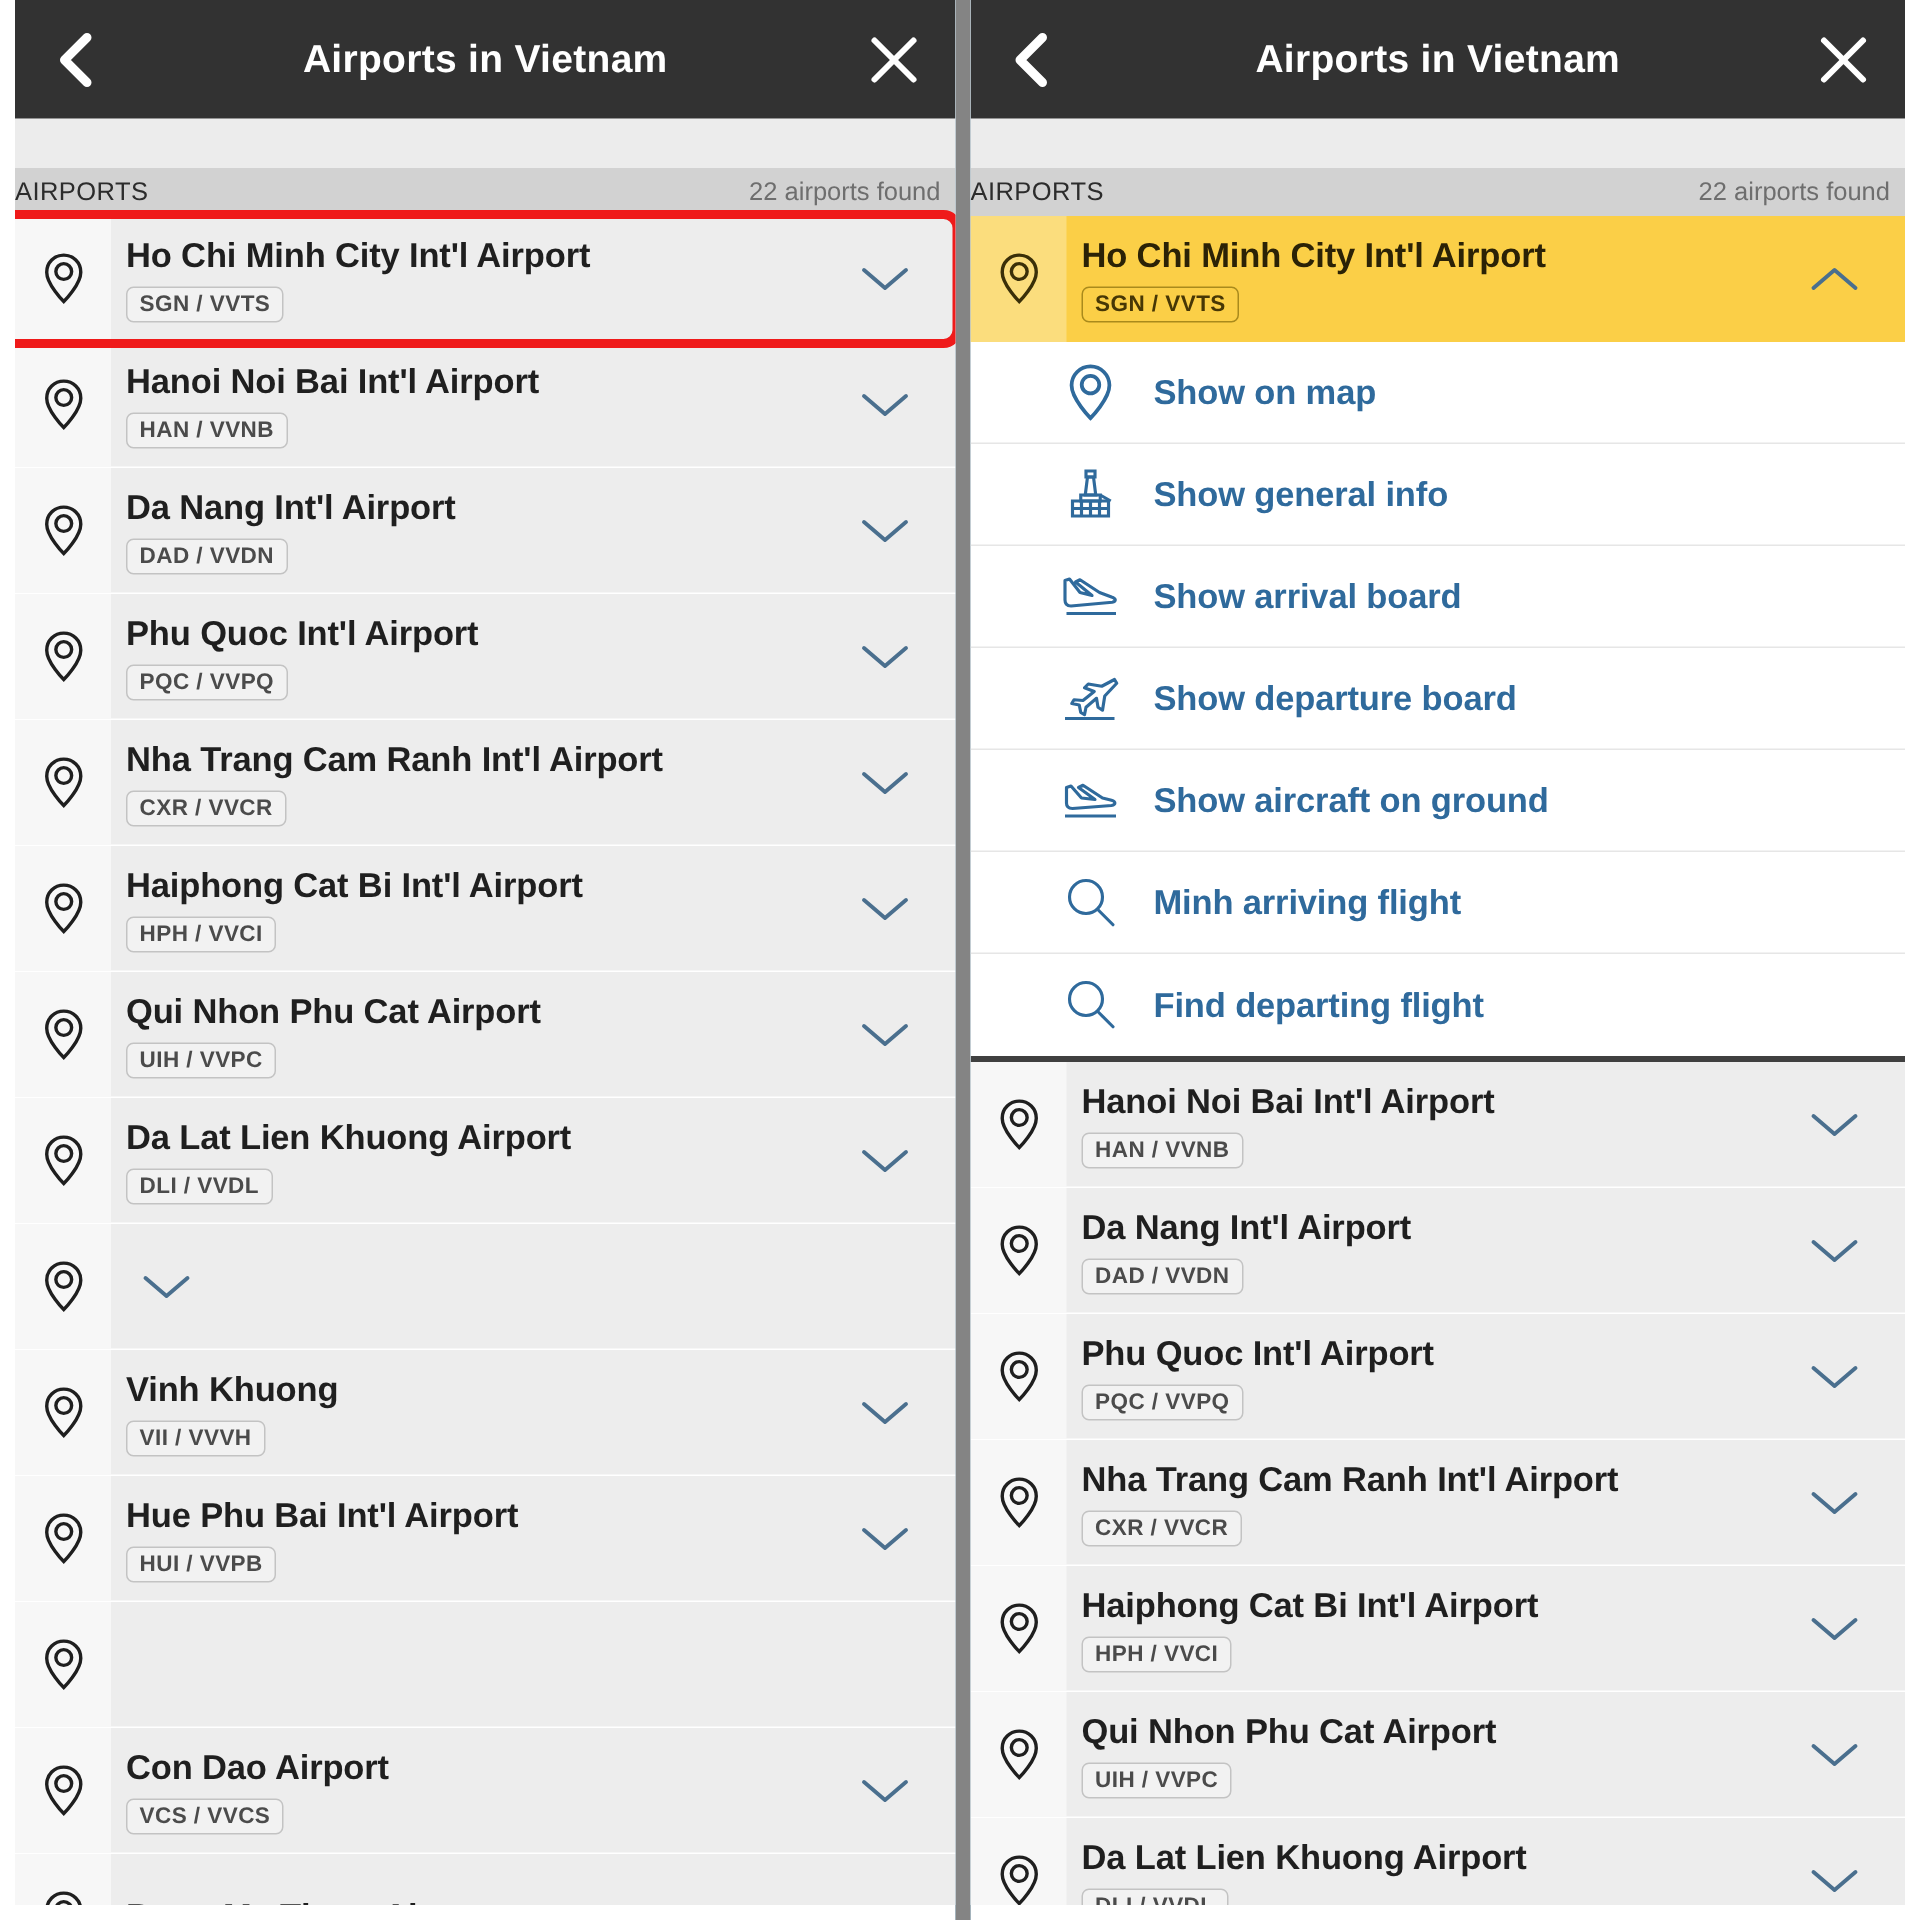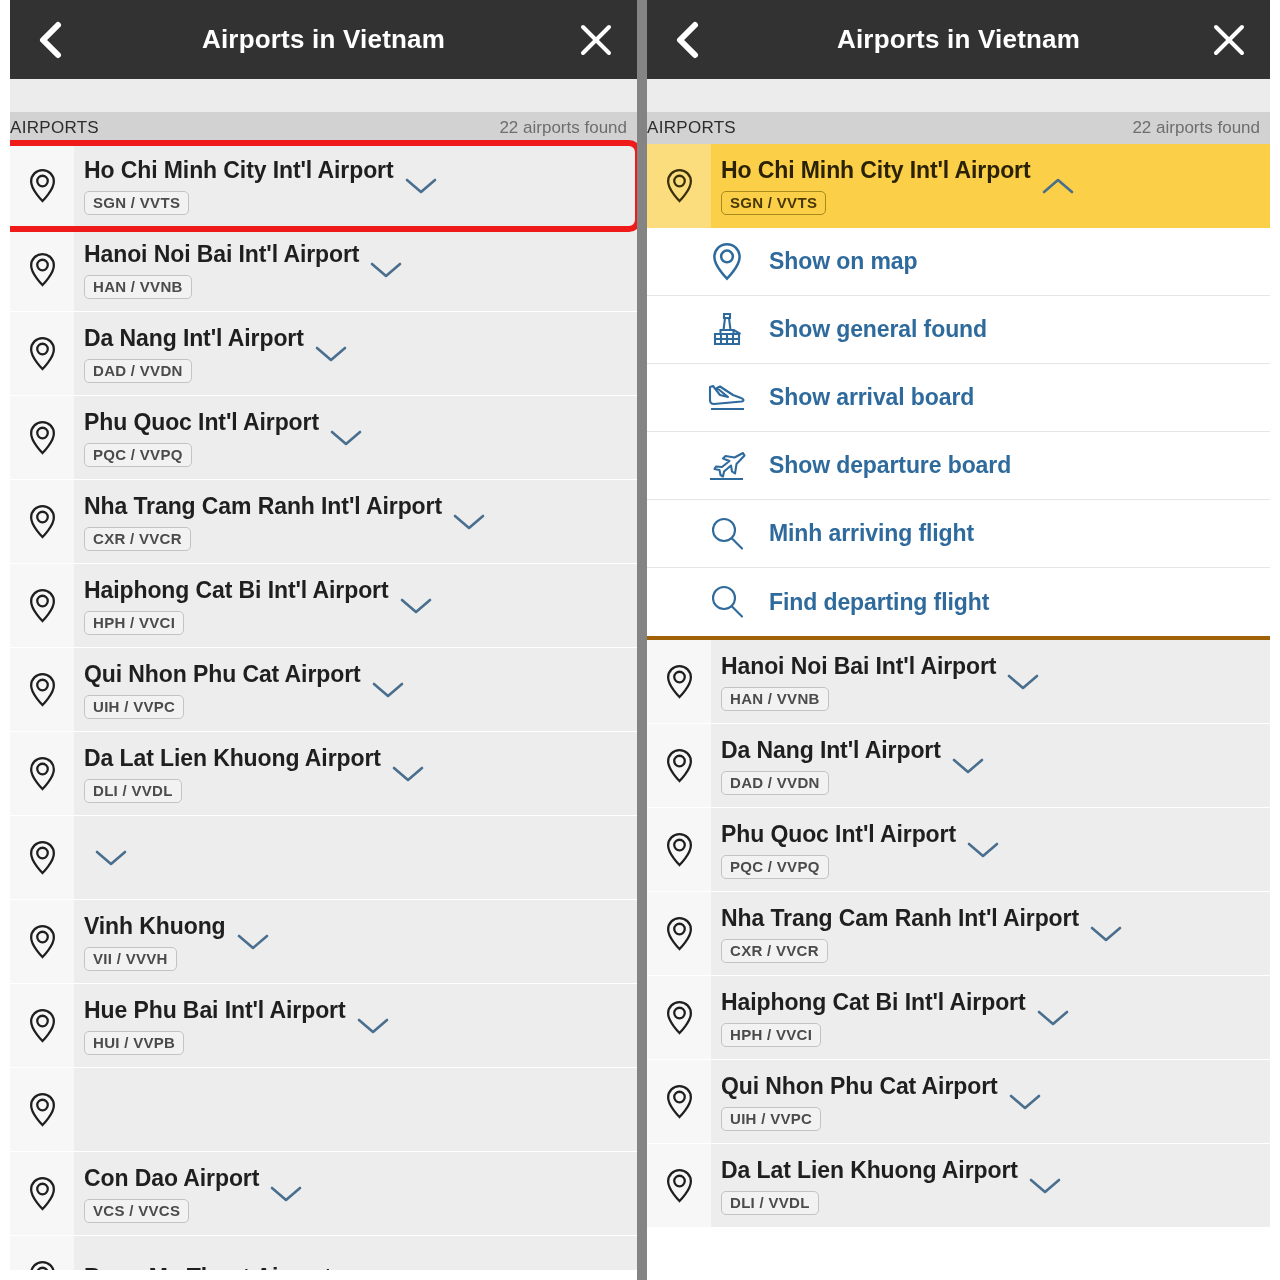--- a/index.html
+++ b/index.html
@@ -103,20 +103,21 @@
     flex: none;
     display: flex;
     align-items: center;
     justify-content: center;
     background: #f7f7f7;
   }
   .row .row-body {
     flex: 1;
     display: flex;
     align-items: center;
+    justify-content: space-between;
     padding: 10px 30px 10px 10px;
     min-width: 0;
   }
   .row .row-text { min-width: 0; }
   .row .ap-name {
     font-size: 23px;
     font-weight: bold;
     color: #1f1f1f;
     white-space: nowrap;
     letter-spacing: -.1px;
@@ -144,21 +145,21 @@
   .row.selected .ap-name { color: #2b2206; }
   .row.selected .ap-code {
     background: transparent;
     border-color: #a98a1c;
     color: #473705;
   }
 
   
   .menu {
     background: #ffffff;
-    border-bottom: 4px solid #a16207;
+    border-bottom: 4px solid #404040;
   }
   .menu-item {
     display: flex;
     align-items: center;
     height: 68px;
     padding-left: 52px;
     border-bottom: 1px solid #e6e6e6;
     cursor: pointer;
   }
   .menu-item:last-child { border-bottom: none; }
@@ -497,21 +498,21 @@
               <span class="mi-icon">
                 <svg width="40" height="40" viewBox="0 0 40 40" aria-hidden="true" fill="none" stroke="#2f6a9c" stroke-width="2.1">
                   <path d="M17 4h6v4h-6z"></path>
                   <path d="M18 8h4l1.5 12h-7z"></path>
                   <path d="M13.5 20h13v4h-13z"></path>
                   <path d="M8 24h24v10H8z"></path>
                   <path d="M14 24v10M20 24v10M26 24v10M8 29h24"></path>
                   <path d="M26.5 20l7 4"></path>
                 </svg>
               </span>
-              <span class="mi-label">Show general found</span>
+              <span class="mi-label">Show general info</span>
             </div>
             <div class="menu-item">
               <span class="mi-icon">
                 <svg width="42" height="32" viewBox="0 0 42 32" aria-hidden="true" fill="none" stroke="#2f6a9c" stroke-width="2.1" stroke-linejoin="round">
                   <path d="M4 5 L7 4 L14 13 L22 15 L11 6 L14 4.5 L27 13 L35 16 c3 1 3.5 3 .5 3.5 L8 22 C5 22 4 20 4 18 z"></path>
                   <path d="M5 27 h33"></path>
                 </svg>
               </span>
               <span class="mi-label">Show arrival board</span>
             </div>
@@ -519,34 +520,43 @@
               <span class="mi-icon">
                 <svg width="42" height="32" viewBox="0 0 42 32" aria-hidden="true" fill="none" stroke="#2f6a9c" stroke-width="2.1" stroke-linejoin="round">
                   <path d="M37 3 l1.5 2.5 -8 8.5 -1.5 9.5 -3 -2 -1 -6 -7 6 -1 5 -2.5 -1.5 -1 -5 -5 -1 1.5 -2.5 6 .5 7.5 -6 -6.5 -2.5 2.5 -2.5 9 1.5 z"></path>
                   <path d="M4 29 h33"></path>
                 </svg>
               </span>
               <span class="mi-label">Show departure board</span>
             </div>
             <div class="menu-item">
               <span class="mi-icon">
-                <svg width="38" height="38" viewBox="0 0 38 38" aria-hidden="true" fill="none" stroke="#2f6a9c" stroke-width="2.1" stroke-linecap="round">
-                  <circle cx="16" cy="15" r="11"></circle>
-                  <line x1="24" y1="23.5" x2="34" y2="33.5"></line>
+                <svg width="42" height="32" viewBox="0 0 42 32" aria-hidden="true" fill="none" stroke="#2f6a9c" stroke-width="2.1" stroke-linejoin="round">
+                  <path d="M5 7 L8 6 L15 14 L24 15 L13 7 L16 5.5 L29 14 L35 15.5 c3 .8 3 3 0 3.5 L9 21 C6 21 5 19.5 5 17.5 z"></path>
+                  <path d="M4 26 h34"></path>
                 </svg>
               </span>
-              <span class="mi-label">Minh arriving flight</span>
+              <span class="mi-label">Show aircraft on ground</span>
             </div>
             <div class="menu-item">
               <span class="mi-icon">
                 <svg width="38" height="38" viewBox="0 0 38 38" aria-hidden="true" fill="none" stroke="#2f6a9c" stroke-width="2.1" stroke-linecap="round">
                   <circle cx="16" cy="15" r="11"></circle>
                   <line x1="24" y1="23.5" x2="34" y2="33.5"></line>
                 </svg>
               </span>
+              <span class="mi-label">Minh arriving flight</span>
+            </div>
+            <div class="menu-item">
+              <span class="mi-icon">
+                <svg width="38" height="38" viewBox="0 0 38 38" aria-hidden="true" fill="none" stroke="#2f6a9c" stroke-width="2.1" stroke-linecap="round">
+                  <circle cx="16" cy="15" r="11"></circle>
+                  <line x1="24" y1="23.5" x2="34" y2="33.5"></line>
+                </svg>
+              </span>
               <span class="mi-label">Find departing flight</span>
             </div>
           </div>
           <div class="row">
             <div class="pin-cell">
               <svg width="27" height="35.1" viewBox="0 0 26 34" aria-hidden="true">
                 <path d="M13 2 C6.9 2 2 6.9 2 13 c0 8 11 19 11 19 s11-11 11-19 C24 6.9 19.1 2 13 2 z" fill="none" stroke="#1f1f1f" stroke-width="2.2"></path>
                 <circle cx="13" cy="12.6" r="5.1" fill="none" stroke="#1f1f1f" stroke-width="2.2"></circle>
               </svg>
             </div>

